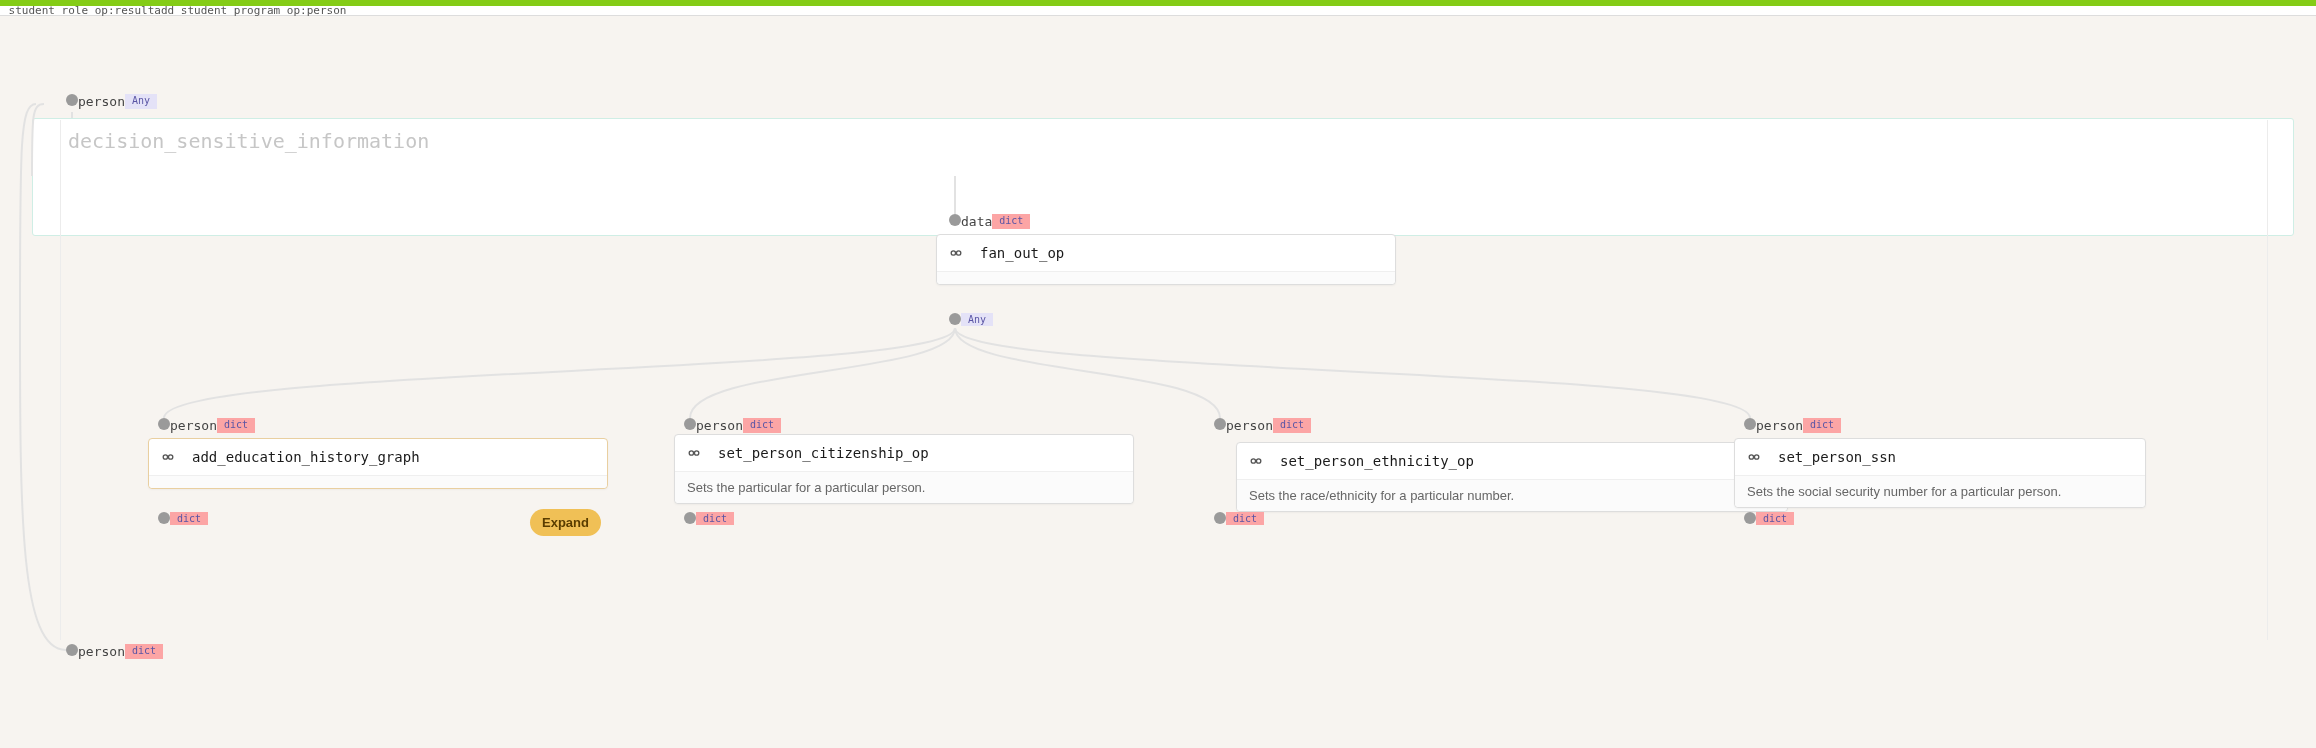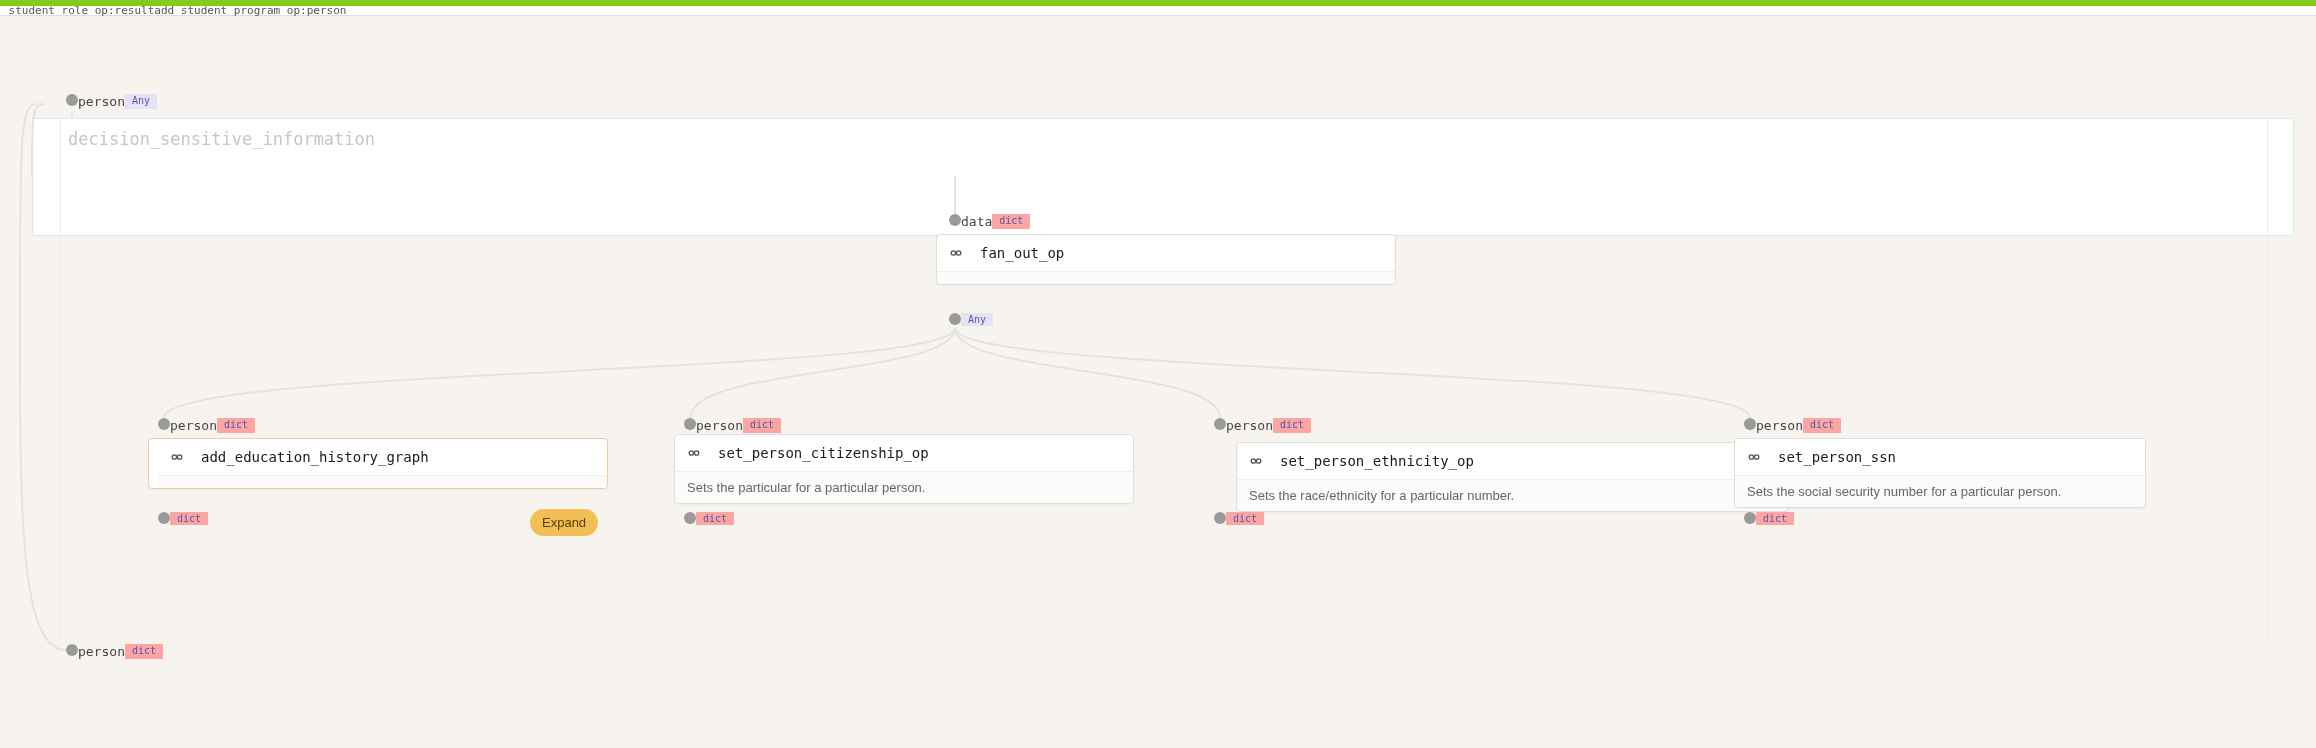--- a/index.html
+++ b/index.html
@@ -82,21 +82,20 @@
     .node {
       position: absolute;
       background: #fff;
       border: 1px solid #ddd;
       border-radius: 4px;
       box-shadow: 0 1px 2px rgba(0,0,0,0.04);
       z-index: 4;
     }
     .node-highlight {
       border: 1px solid #e9cfa0;
-      padding-left: 9px;
     }
     .node-header {
       display: flex;
       align-items: center;
       gap: 17px;
       padding: 10px 12px;
       font-size: 14px;
       font-weight: 500;
       color: #1a1a1a;
       border-bottom: 1px solid #efefef;
@@ -116,34 +115,34 @@
       background: #fbfbfb;
       border-bottom-left-radius: 4px;
       border-bottom-right-radius: 4px;
       min-height: 14px;
     }
     .node-body.empty { min-height: 12px; padding: 6px 12px; }
     .big-title {
       position: absolute;
       left: 68px;
       top: 113px;
-      font-size: 17px;
+      font-size: 20px;
       color: #c6c6c6;
       z-index: 6;
       pointer-events: none;
     }
     .expand-btn {
       position: absolute;
       background: #f0c056;
       color: #5a3d00;
       border: none;
       padding: 6px 12px;
       border-radius: 14px;
       font-size: 13px;
-      font-weight: 400;
+      font-weight: 700;
       cursor: pointer;
       z-index: 7;
       font-family: -apple-system, BlinkMacSystemFont, "Segoe UI", sans-serif;
       text-align: center;
     }
     svg.edges {
       position: absolute;
       left: 0; top: 0;
       width: 100%;
       height: 100%;

